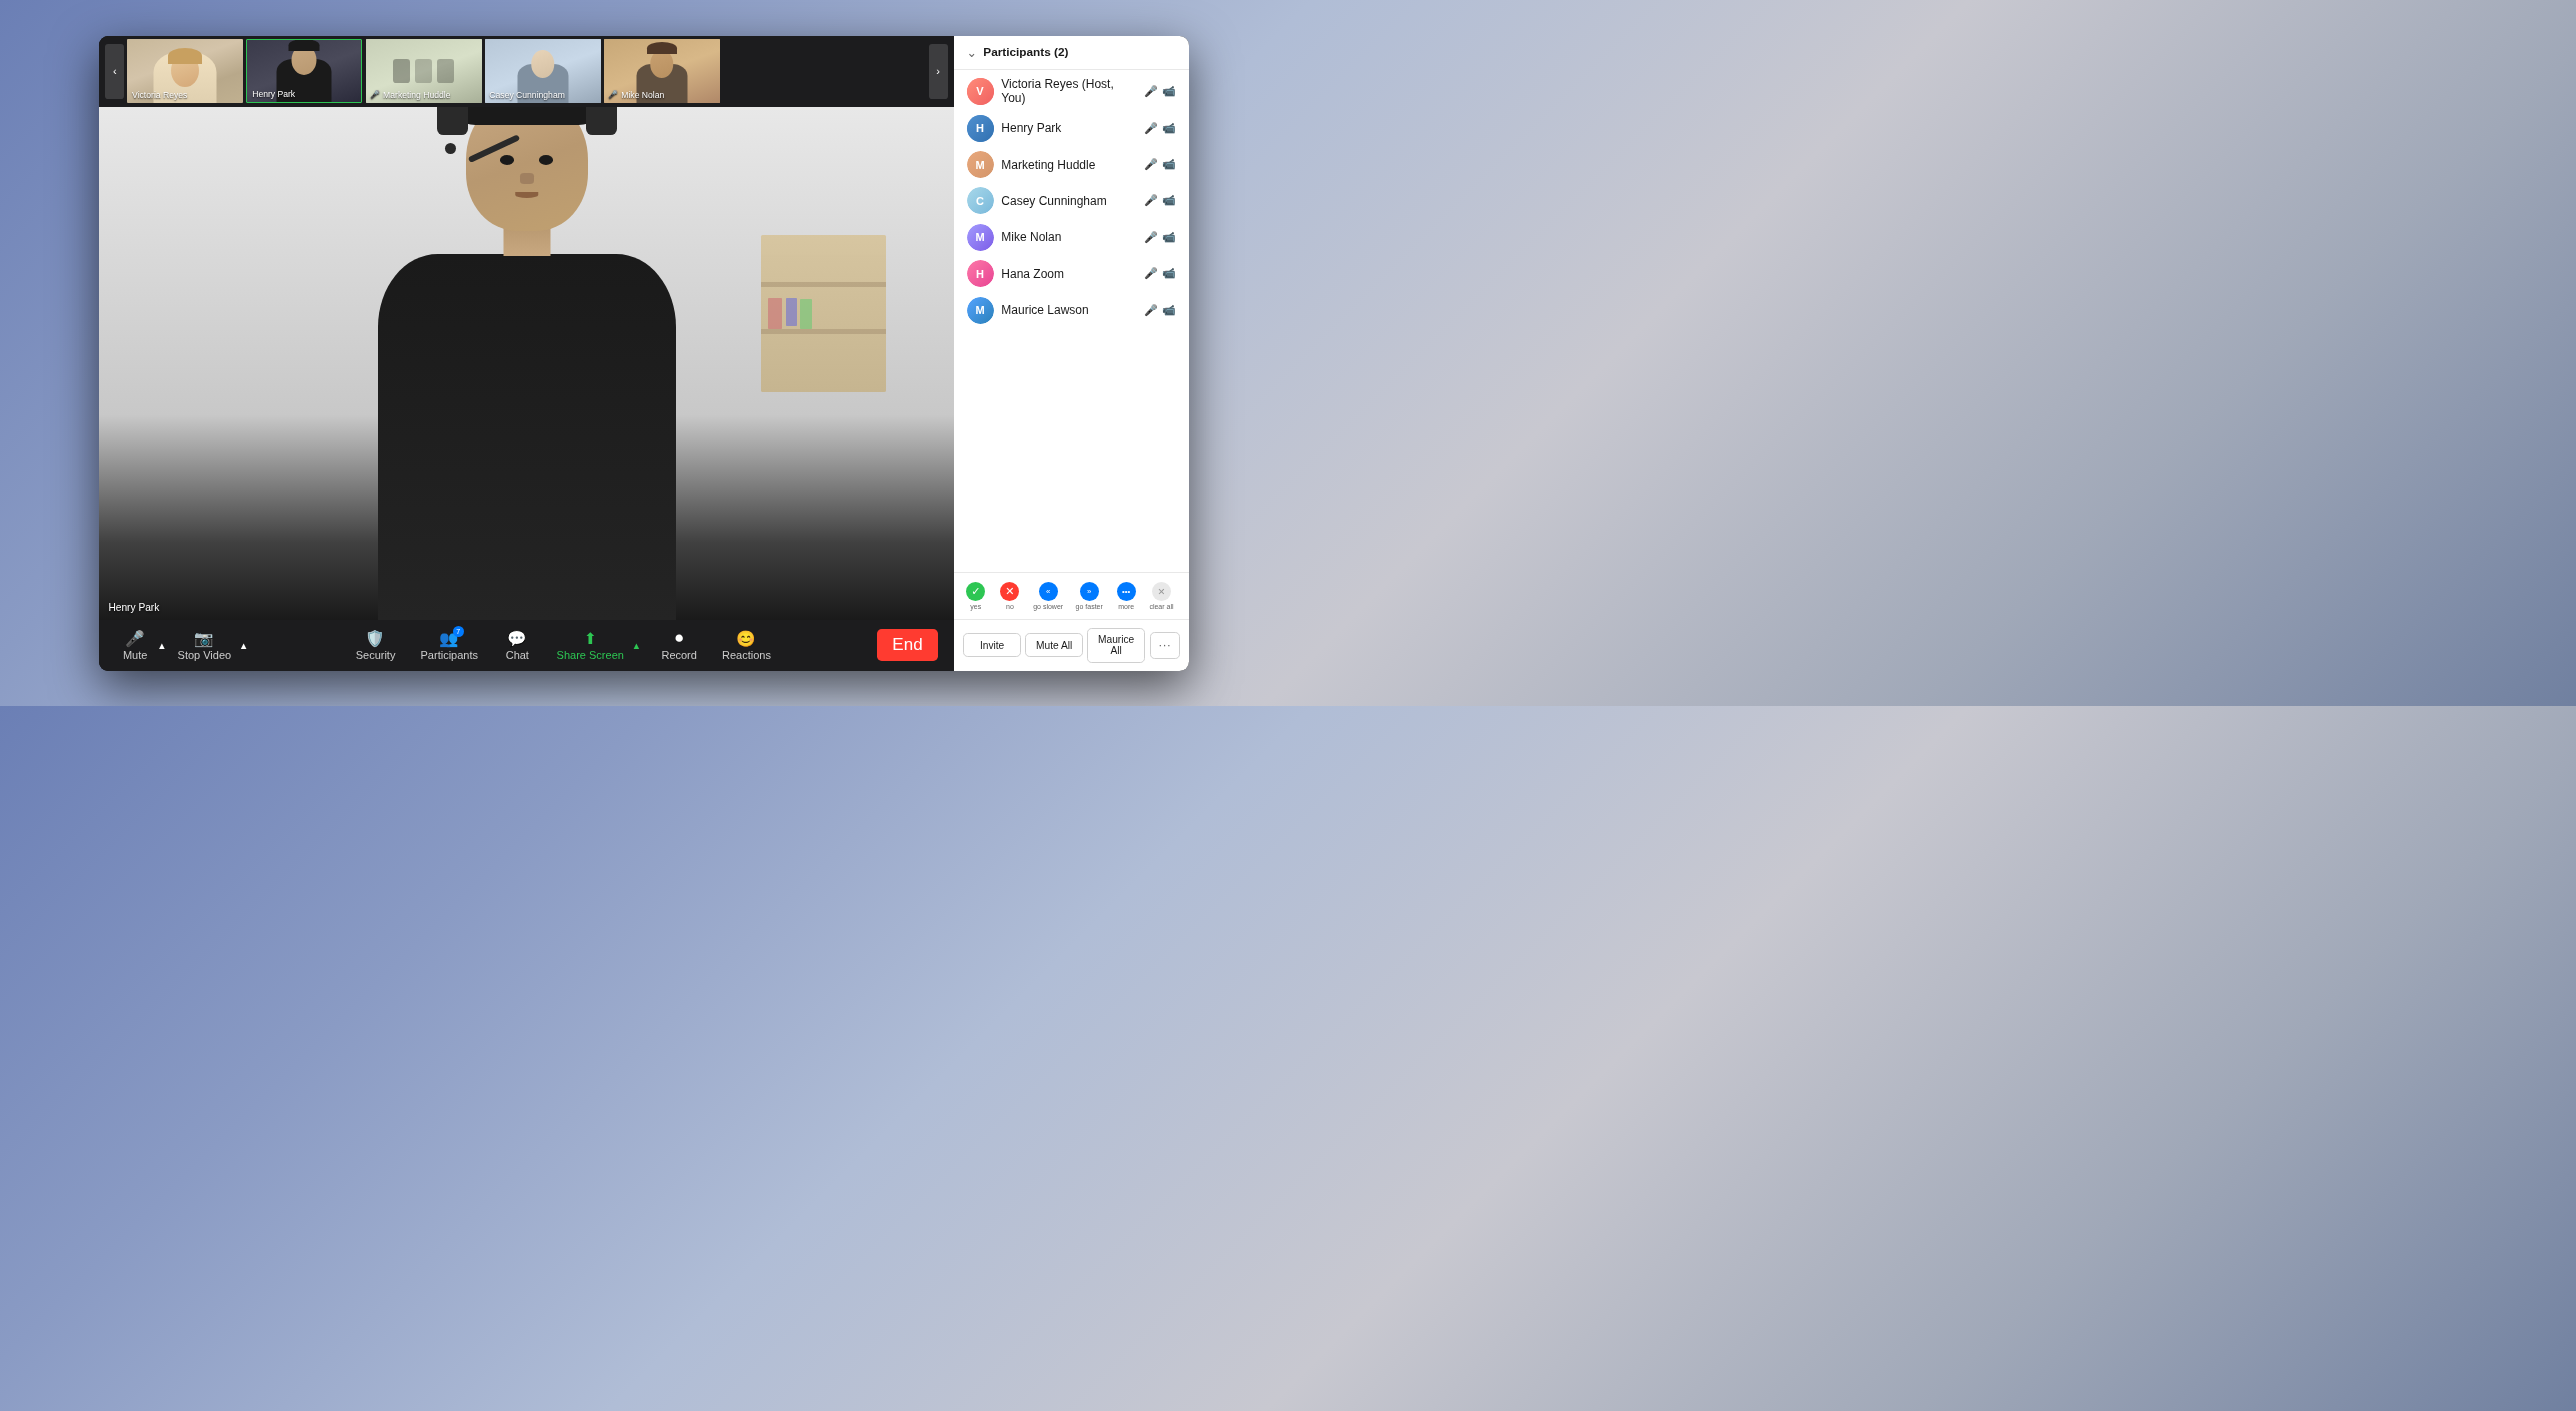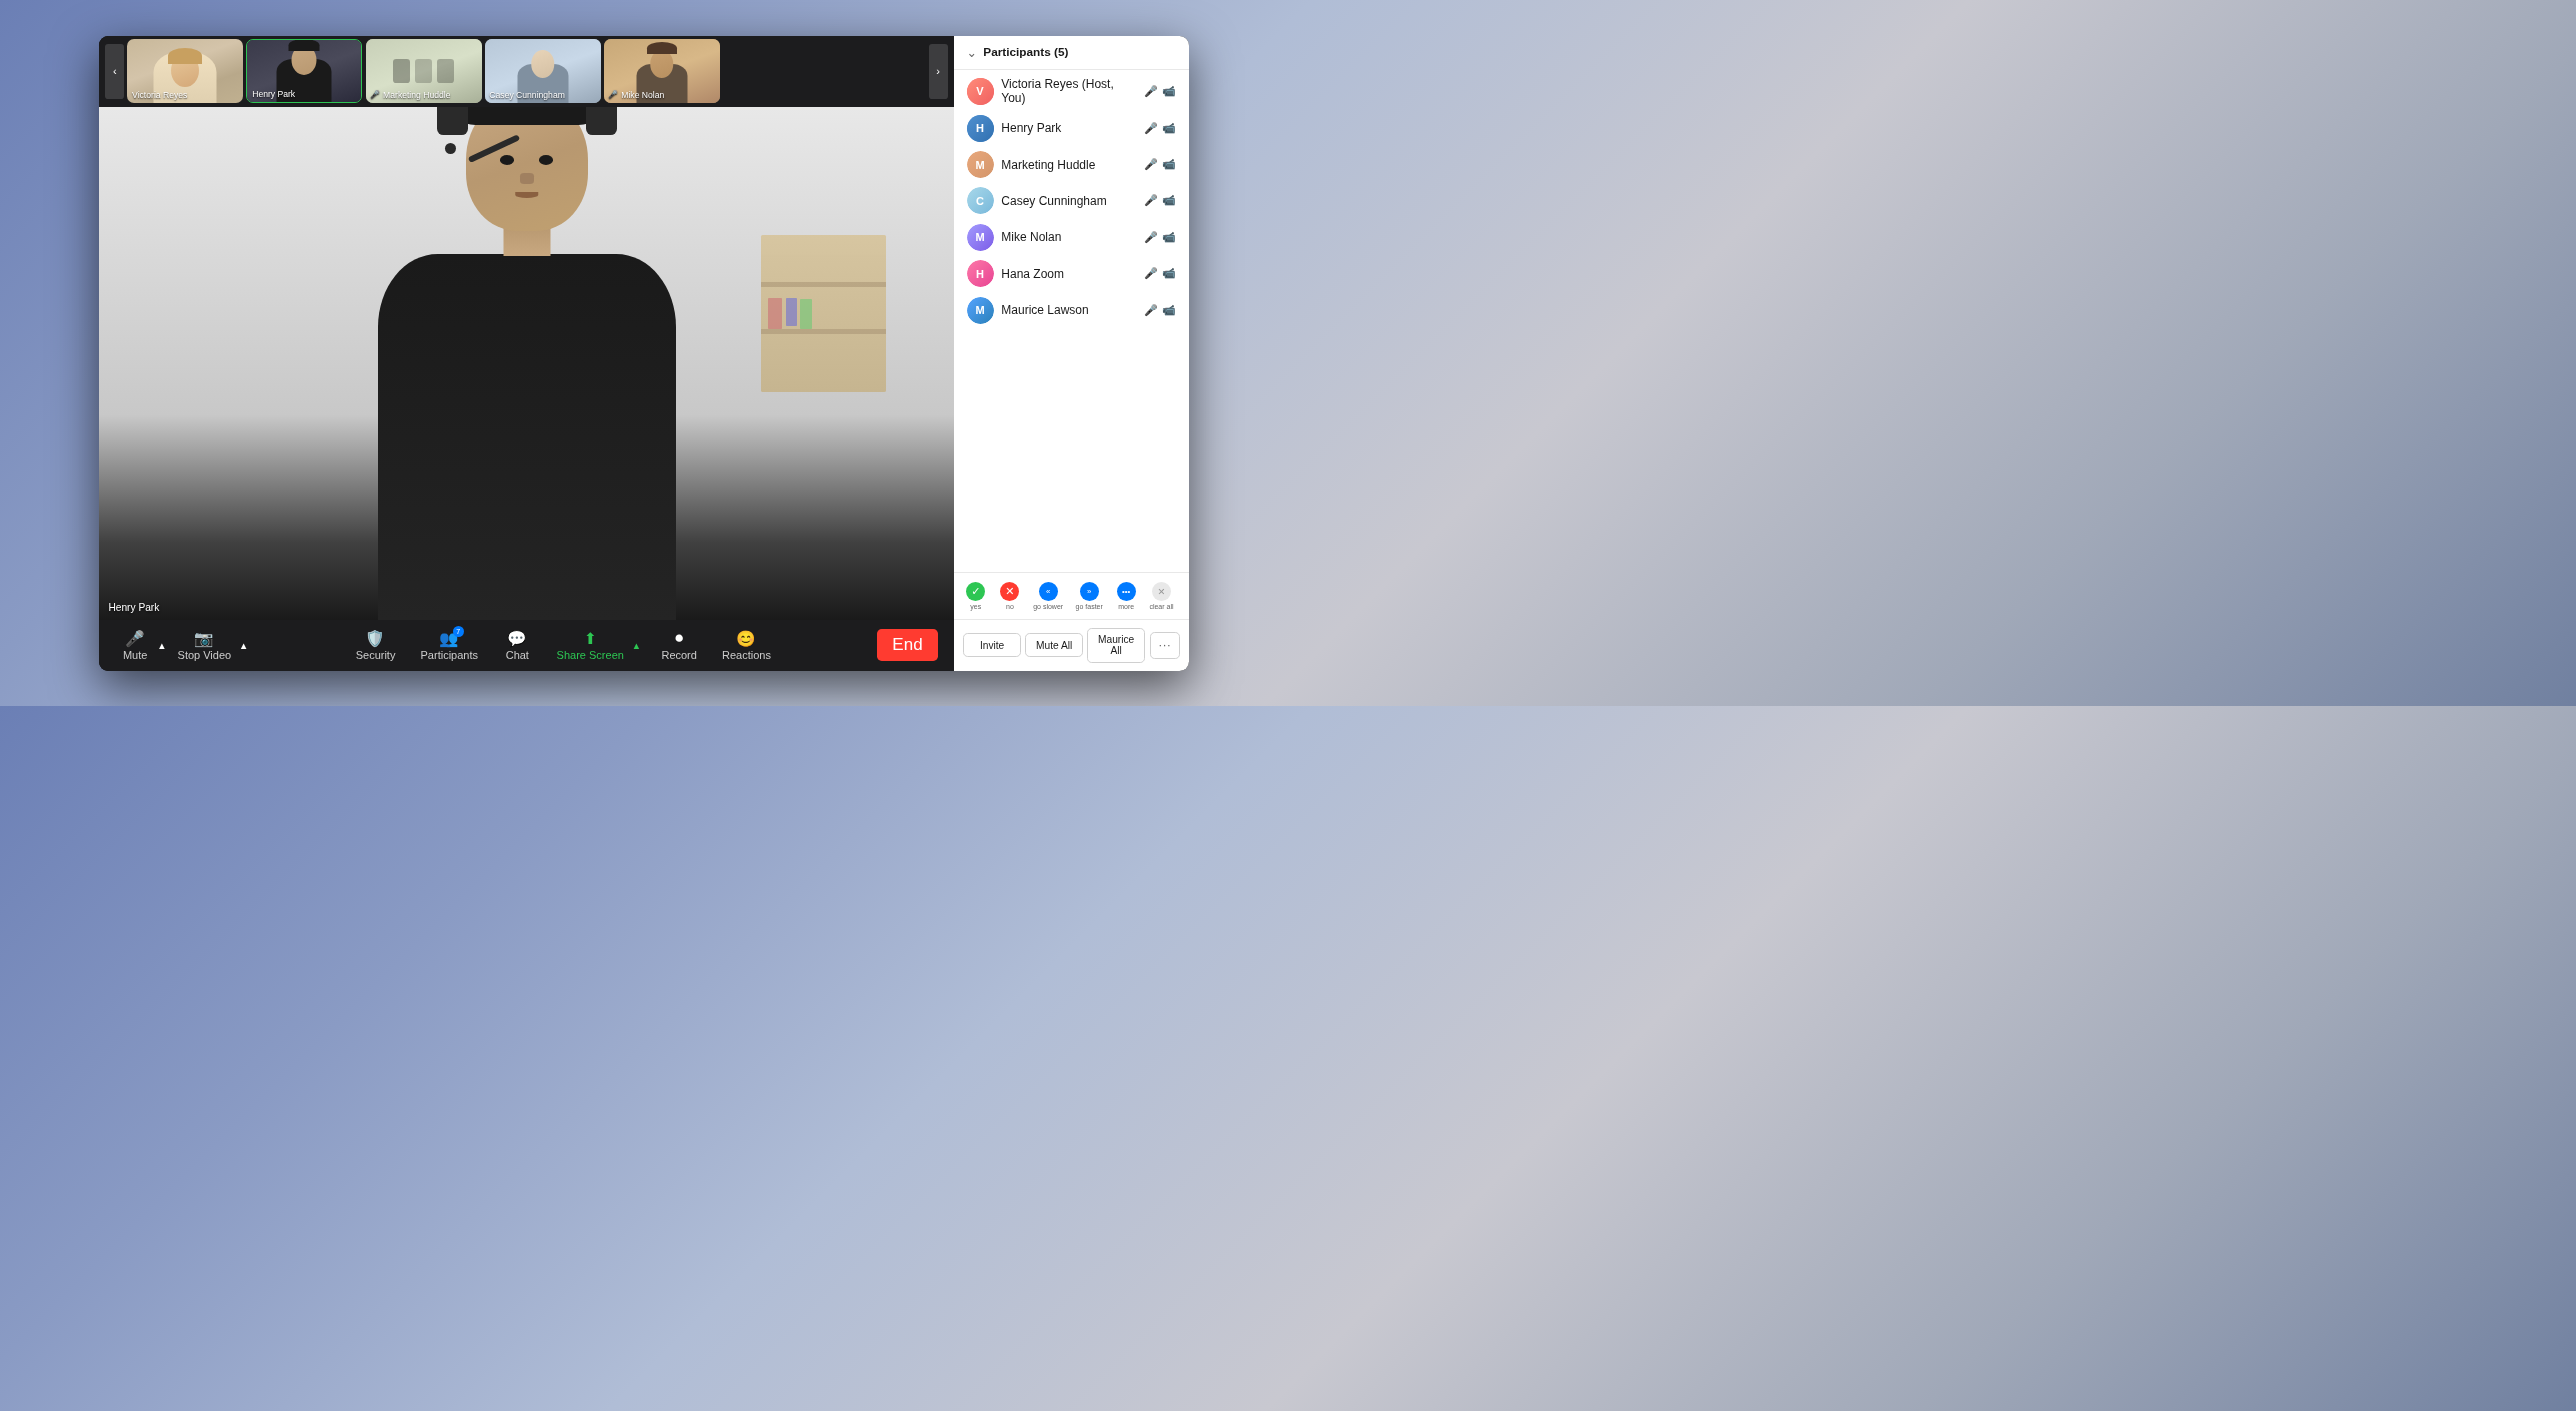--- a/index.html
+++ b/index.html
@@ -109,21 +109,21 @@
       flex-shrink: 0;
     }
     .gallery-thumbnails {
       display: flex;
       gap: 3.1px;
       flex: 1;
     }
     .thumb {
       width: 116px;
       height: 64px;
-      border-radius: 7px;
+      border-radius: 1px;
       overflow: hidden;
       position: relative;
       flex-shrink: 0;
       cursor: pointer;
     }
     .thumb.active {
       border: 1.6px solid #2dc653;
     }
     .thumb-bg {
       width: 100%;
@@ -560,21 +560,21 @@
 
         <div class="toolbar-right">
           <button class="end-btn">End</button>
         </div>
       </div>
     </div>
 
     <div class="participants-panel">
       <div class="panel-header">
         <span class="panel-header-collapse">⌄</span>
-        <span class="panel-title">Participants (5)</span>
+        <span class="panel-title">Participants (2)</span>
       </div>
 
       <div class="participant-list">
 
         <div class="participant-item">
           <div class="avatar av-victoria">
             <div style="width:100%;height:100%;background:linear-gradient(135deg,#ff8c7a,#f06060);border-radius:50%;display:flex;align-items:center;justify-content:center;color:white;font-size:11px;font-weight:bold;">V</div>
           </div>
           <span class="participant-name">Victoria Reyes (Host, You)</span>
           <div class="participant-controls">

